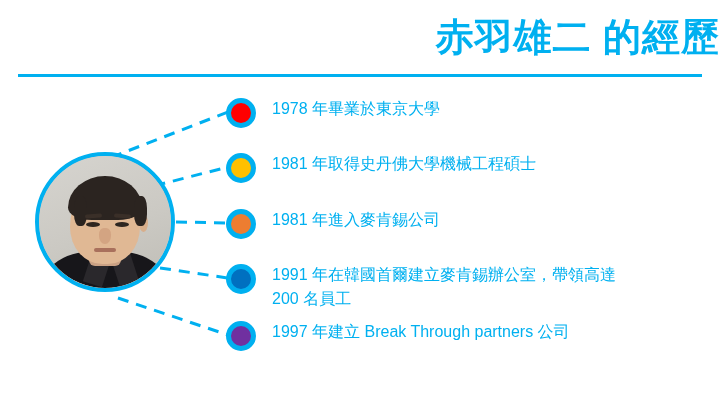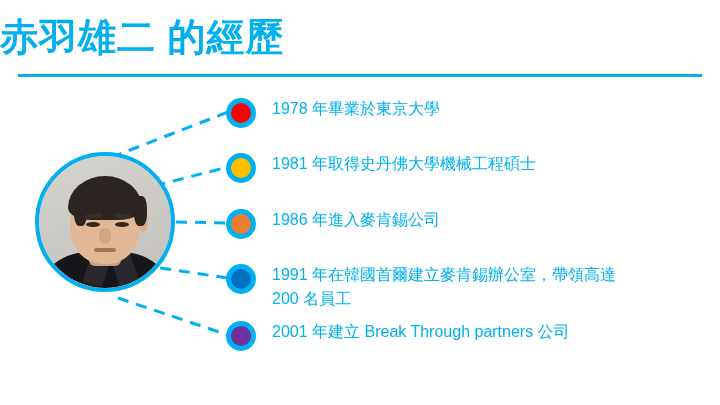--- a/index.html
+++ b/index.html
@@ -19,21 +19,21 @@
     height: 405px;
     background: #ffffff;
   }
 
   
   .title {
     position: absolute;
     left: 0;
     top: 14px;
     width: 720px;
-    text-align: left;
+    text-align: right;
     font-size: 38px;
     font-weight: bold;
     color: #00B0F0;
     letter-spacing: 1px;
     line-height: 46px;
     white-space: nowrap;
   }
   .title-rule {
     position: absolute;
     left: 18px;
@@ -277,28 +277,28 @@
       <div class="tl-text">1978 年畢業於東京大學</div>
     </div>
 
     <div class="tl-item tl-item-1">
       <div class="tl-dot" style="background: rgb(255, 192, 0); border-color: rgb(0, 176, 240);"></div>
       <div class="tl-text">1981 年取得史丹佛大學機械工程碩士</div>
     </div>
 
     <div class="tl-item tl-item-2">
       <div class="tl-dot" style="background: rgb(237, 125, 49); border-color: rgb(0, 176, 240);"></div>
-      <div class="tl-text">1986 年進入麥肯錫公司</div>
+      <div class="tl-text">1981 年進入麥肯錫公司</div>
     </div>
 
     <div class="tl-item tl-item-3">
       <div class="tl-dot" style="background: rgb(0, 112, 192); border-color: rgb(0, 176, 240);"></div>
       <div class="tl-text">1991 年在韓國首爾建立麥肯錫辦公室，帶領高達
 200 名員工</div>
     </div>
 
     <div class="tl-item tl-item-4">
       <div class="tl-dot" style="background: rgb(112, 48, 160); border-color: rgb(0, 176, 240);"></div>
-      <div class="tl-text">2001 年建立 Break Through partners 公司</div>
+      <div class="tl-text">1997 年建立 Break Through partners 公司</div>
     </div>
 
   </div>
 </div>
 
 </body></html>

